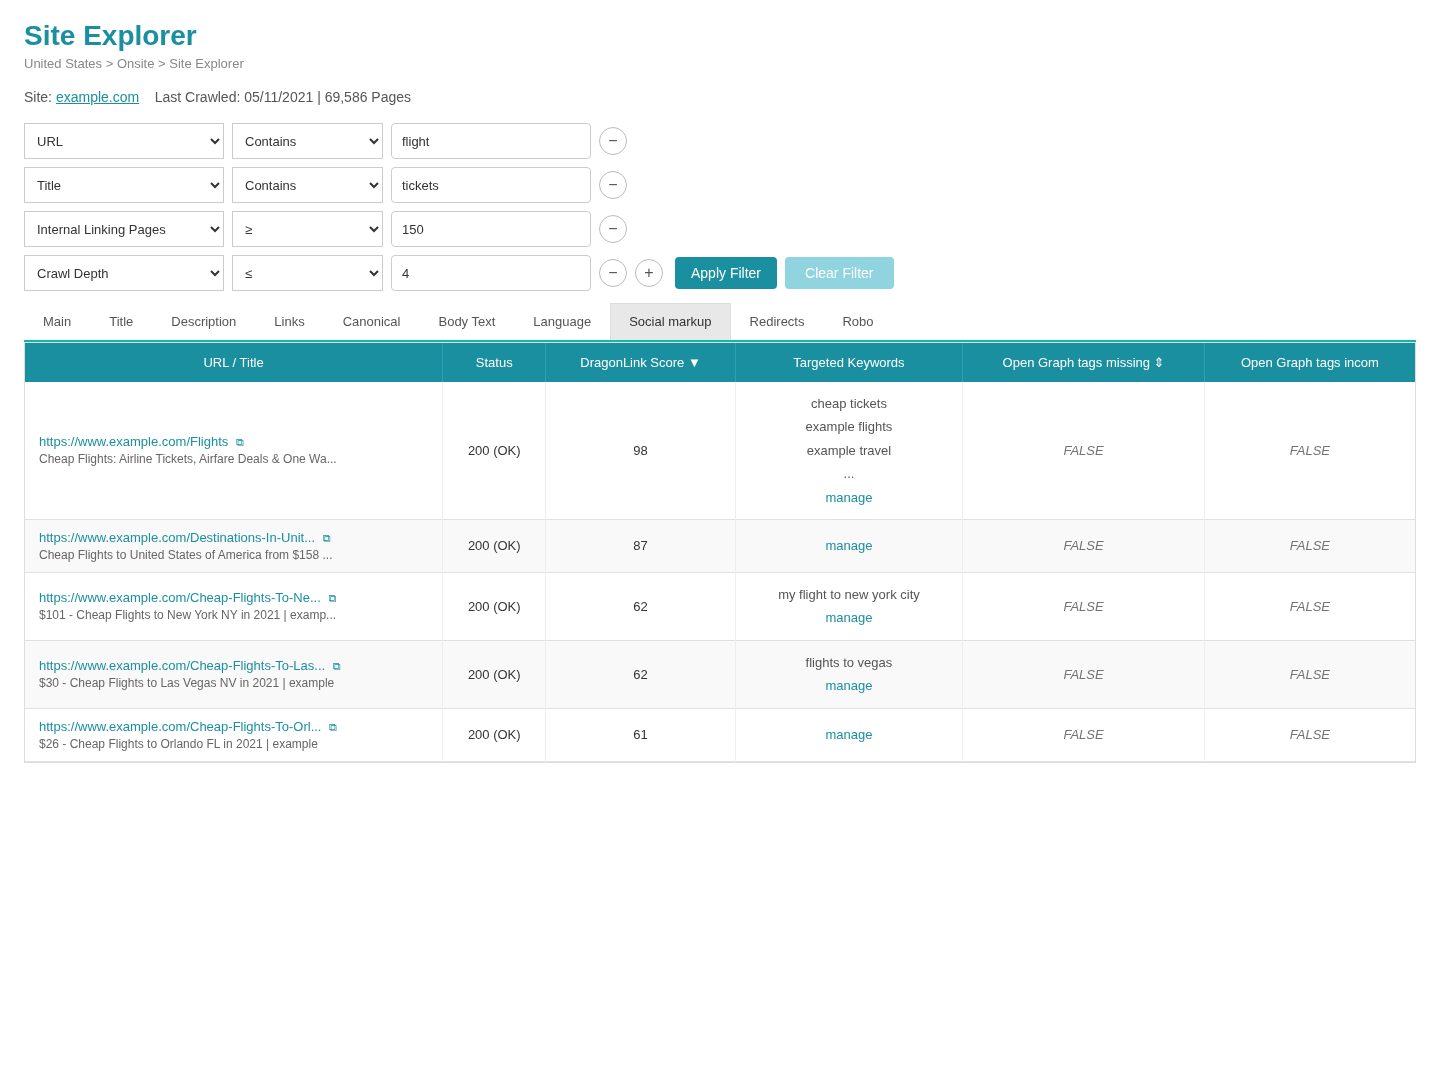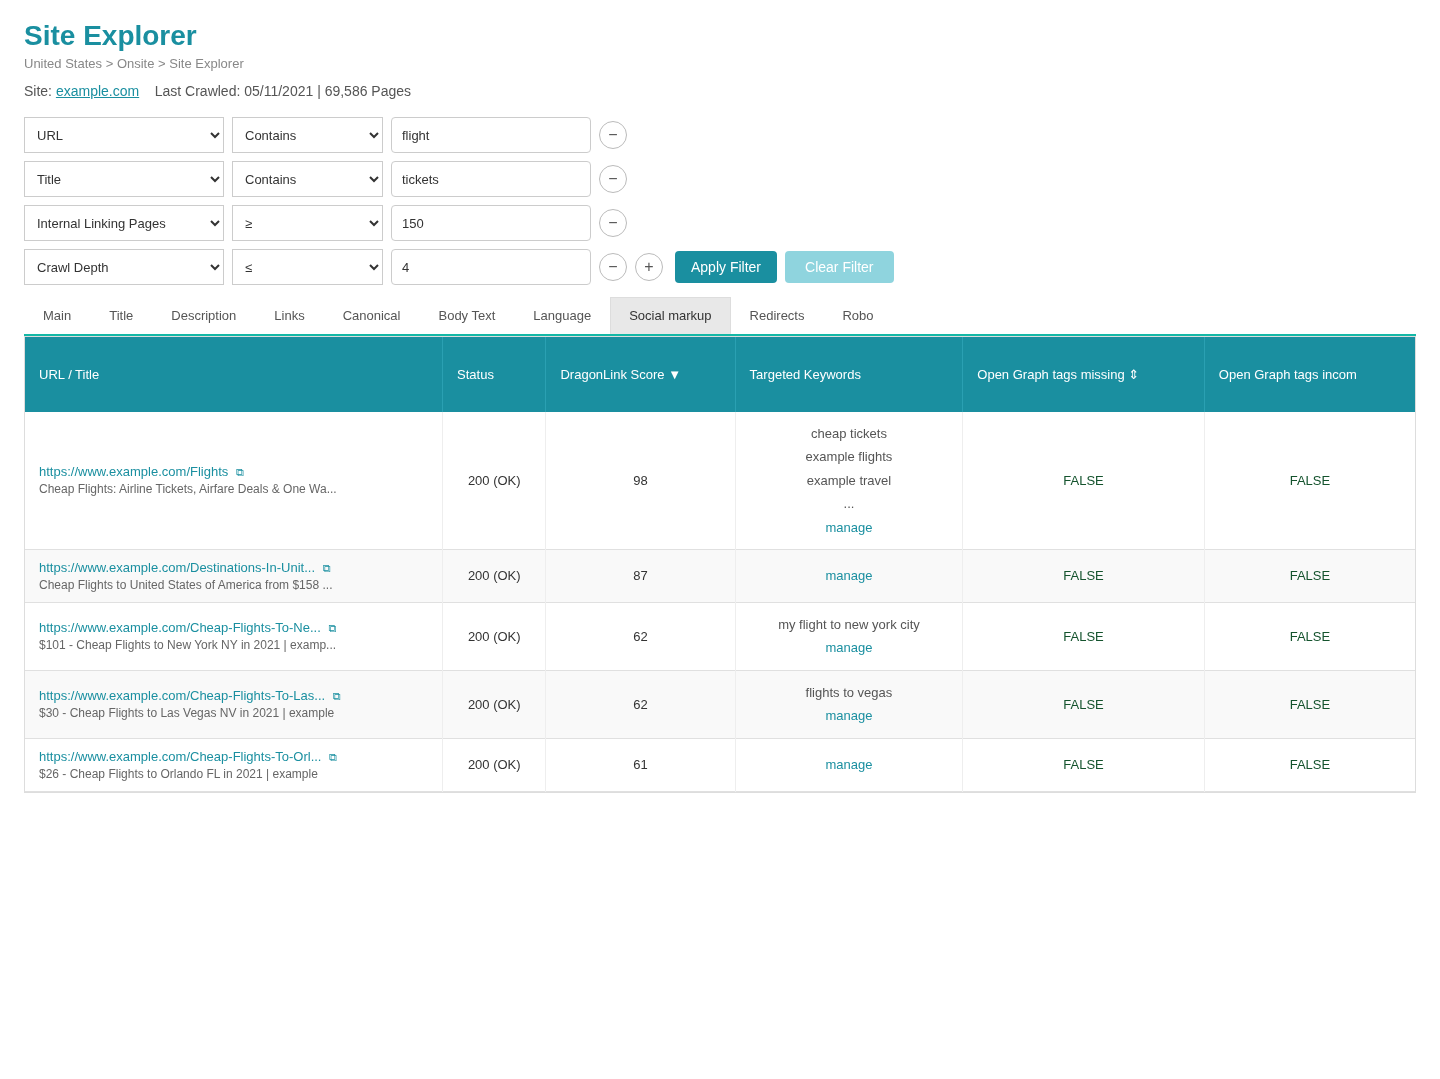--- a/index.html
+++ b/index.html
@@ -1,21 +1,21 @@
 <!DOCTYPE html>
 <html><head>
   <meta charset="utf-8">
   <style>
     * { box-sizing: border-box; margin: 0; padding: 0; }
     body { font-family: Arial, sans-serif; font-size: 14px; color: #333; background: #fff; }
 
     .page-wrapper { padding: 20px 24px; }
 
     .page-title { font-size: 28px; font-weight: bold; color: #1a8fa0; margin-bottom: 4px; }
-    .breadcrumb { font-size: 13px; color: #888; margin-bottom: 12px; }
+    .breadcrumb { font-size: 13px; color: #888; margin-bottom: 18px; }
     .breadcrumb span { color: #888; }
 
     .site-info { font-size: 14px; color: #555; margin-bottom: 18px; }
     .site-info a { color: #1a8fa0; text-decoration: underline; }
 
     .filters { margin-bottom: 12px; }
     .filter-row { display: flex; align-items: center; gap: 8px; margin-bottom: 8px; }
     .filter-select {
       height: 36px;
       border: 1px solid #ccc;
@@ -88,22 +88,22 @@
       background: #e8e8e8;
       border: 1px solid #ddd;
       border-bottom: 1px solid #e8e8e8;
       color: #333;
     }
 
     .table-container { overflow-x: auto; border: 1px solid #ddd; }
     table { width: 100%; border-collapse: collapse; font-size: 13px; }
     thead tr { background: #1a8fa0; color: #fff; }
     thead th {
-      padding: 30px 14px;
-      text-align: left;
+      padding: 12px 14px;
+      text-align: center;
       font-weight: normal;
       border-right: 1px solid #2aa0b2;
       white-space: nowrap;
     }
     thead th:last-child { border-right: none; }
 
     tbody tr { border-bottom: 1px solid #e0e0e0; }
     tbody tr:nth-child(even) { background: #f9f9f9; }
     tbody td {
       padding: 10px 14px;
@@ -113,21 +113,21 @@
     }
     tbody td:first-child { text-align: left; }
     tbody td:last-child { border-right: none; }
 
     .url-link { color: #1a8fa0; text-decoration: none; font-size: 13px; }
     .external-icon { font-size: 11px; color: #1a8fa0; margin-left: 4px; }
     .page-desc { color: #666; font-size: 12px; margin-top: 3px; }
 
     .keywords-cell { text-align: center; color: #555; line-height: 1.8; }
     .manage-link { color: #1a8fa0; text-decoration: none; font-size: 13px; }
-    .false-text { color: #14532d; font-size: 13px; }
+    .false-text { color: #737373; font-size: 13px; font-style: italic; }
 
     .col-url { min-width: 320px; }
     .col-status { min-width: 80px; }
     .col-score { min-width: 120px; }
     .col-keywords { min-width: 180px; }
     .col-og-missing { min-width: 160px; }
     .col-og-incom { min-width: 160px; }
   </style>
 </head>
 <body>

